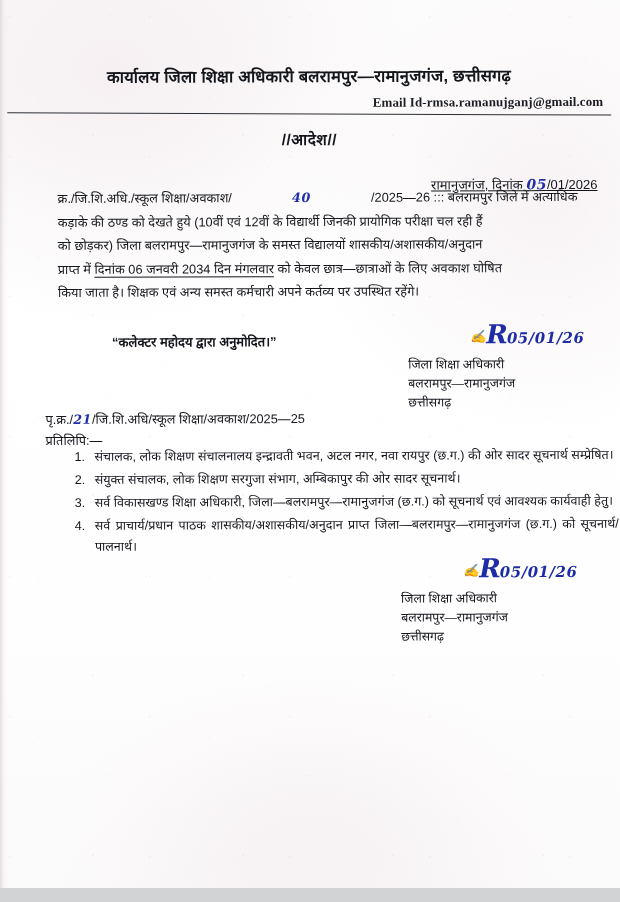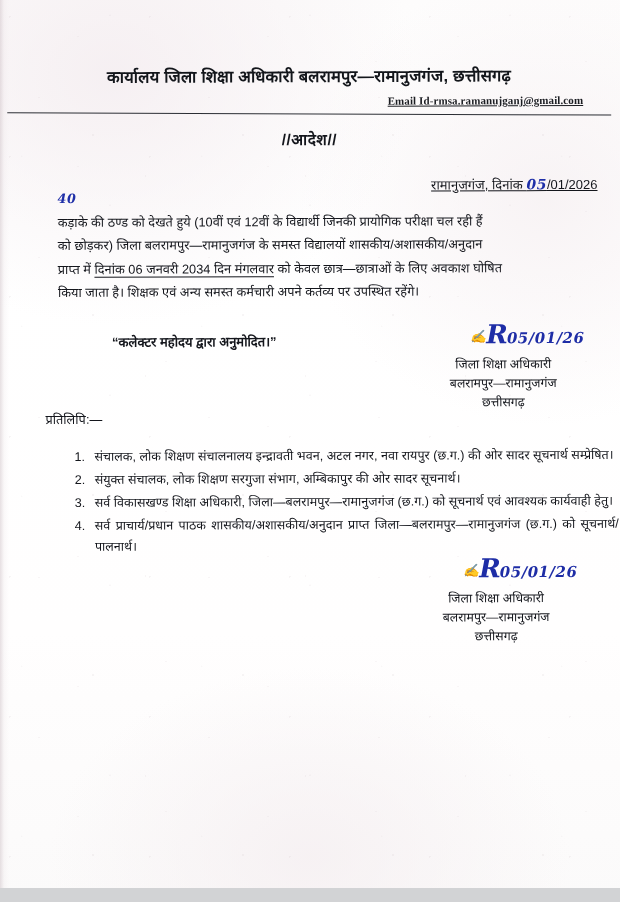--- a/index.html
+++ b/index.html
@@ -73,27 +73,26 @@
     left: 0; top: 64px;
     width: 620px;
     text-align: center;
     font-size: 16.5px;
     font-weight: 700;
     letter-spacing: .2px;
     color: #13161b;
   }
   .hdr-email {
     position: absolute;
-    right: 36px; top: 95px;
+    right: 16px; top: 95px;
     font-family: "Liberation Serif", "DejaVu Serif", serif;
-    font-size: 11px;
+    font-size: 13px;
     font-weight: 700;
     color: #1b1d22;
     letter-spacing: .1px;
-    text-decoration: underline;
   }
   .hdr-rule {
     position: absolute;
     left: 8px; top: 111px;
     width: 604px; height: 0;
     border-top: 1.6px solid #2b2e34;
     transform: rotate(0.45deg);
     transform-origin: left center;
   }
 
@@ -146,21 +145,20 @@
   .approval {
     position: absolute;
     left: 112px; top: 332px;
     font-size: 13px;
     font-weight: 700;
   }
 
   
   .sig {
     position: absolute;
-    text-align: center;
     font-size: 12.4px;
     line-height: 19px;
   }
   .sig .sig-line { display: block; white-space: nowrap; }
   .sig-mark {
     position: absolute;
     color: #1e2da6;
     font-family: "DejaVu Serif", "Liberation Serif", serif;
     font-style: italic;
     font-weight: 700;
@@ -224,21 +222,23 @@
 
     <div class="order-word">//आदेश//</div>
 
     <div class="place-date">
       <span>रामानुजगंज, दिनांक </span><span class="hw">05</span><span>/01/2026</span>
     </div>
 
     <div class="body-block">
 
       <span class="ln j">
+        <span>क्र./जि.शि.अधि./स्कूल शिक्षा/अवकाश/</span>
         <span class="hw">40</span>
+        <span>/2025—26 ::: बलरामपुर जिले में अत्याधिक</span>
       </span>
 
       <span class="ln">कड़ाके की ठण्ड को देखते हुये (10वीं एवं 12वीं के विद्यार्थी जिनकी प्रायोगिक परीक्षा चल रही हैं</span>
 
       <span class="ln">को छोड़कर) जिला बलरामपुर—रामानुजगंज के समस्त विद्यालयों   शासकीय/अशासकीय/अनुदान</span>
 
       <span class="ln"><span>प्राप्त में </span><span class="u-date">दिनांक 06 जनवरी 2034 दिन मंगलवार</span><span> को केवल छात्र—छात्राओं के लिए अवकाश घोषित</span></span>
 
       <span class="ln">किया जाता है। शिक्षक एवं अन्य समस्त कर्मचारी अपने कर्तव्य पर उपस्थित रहेंगे।</span>
     </div>
@@ -249,20 +249,21 @@
       <div class="sig-mark" style="left:62px; top:-30px;">
         <span class="squig">✍</span><span class="big">R</span><span class="small">05/01/26</span>
       </div>
       <span class="sig-line">जिला शिक्षा अधिकारी</span>
       <span class="sig-line">बलरामपुर—रामानुजगंज</span>
       <span class="sig-line">छत्तीसगढ़</span>
     </div>
 
     <div class="endorse">
       <div class="endorse-row">
+        <span><span>पृ.क्र./</span><span class="hw">21</span><span>/जि.शि.अधि/स्कूल शिक्षा/अवकाश/2025—25</span></span>
       </div>
       <span class="endorse-pratilipi">प्रतिलिपि:—</span>
     </div>
 
     <ol class="copy-list">
       <li>संचालक, लोक शिक्षण संचालनालय इन्द्रावती भवन, अटल नगर, नवा रायपुर (छ.ग.) की ओर सादर सूचनार्थ सम्प्रेषित।</li>
       <li>संयुक्त संचालक, लोक शिक्षण सरगुजा संभाग, अम्बिकापुर की ओर सादर सूचनार्थ।</li>
       <li>सर्व विकासखण्ड शिक्षा अधिकारी, जिला—बलरामपुर—रामानुजगंज (छ.ग.) को सूचनार्थ एवं आवश्यक कार्यवाही हेतु।</li>
       <li>सर्व प्राचार्य/प्रधान पाठक शासकीय/अशासकीय/अनुदान प्राप्त जिला—बलरामपुर—रामानुजगंज (छ.ग.) को सूचनार्थ/पालनार्थ।</li>
     </ol>

